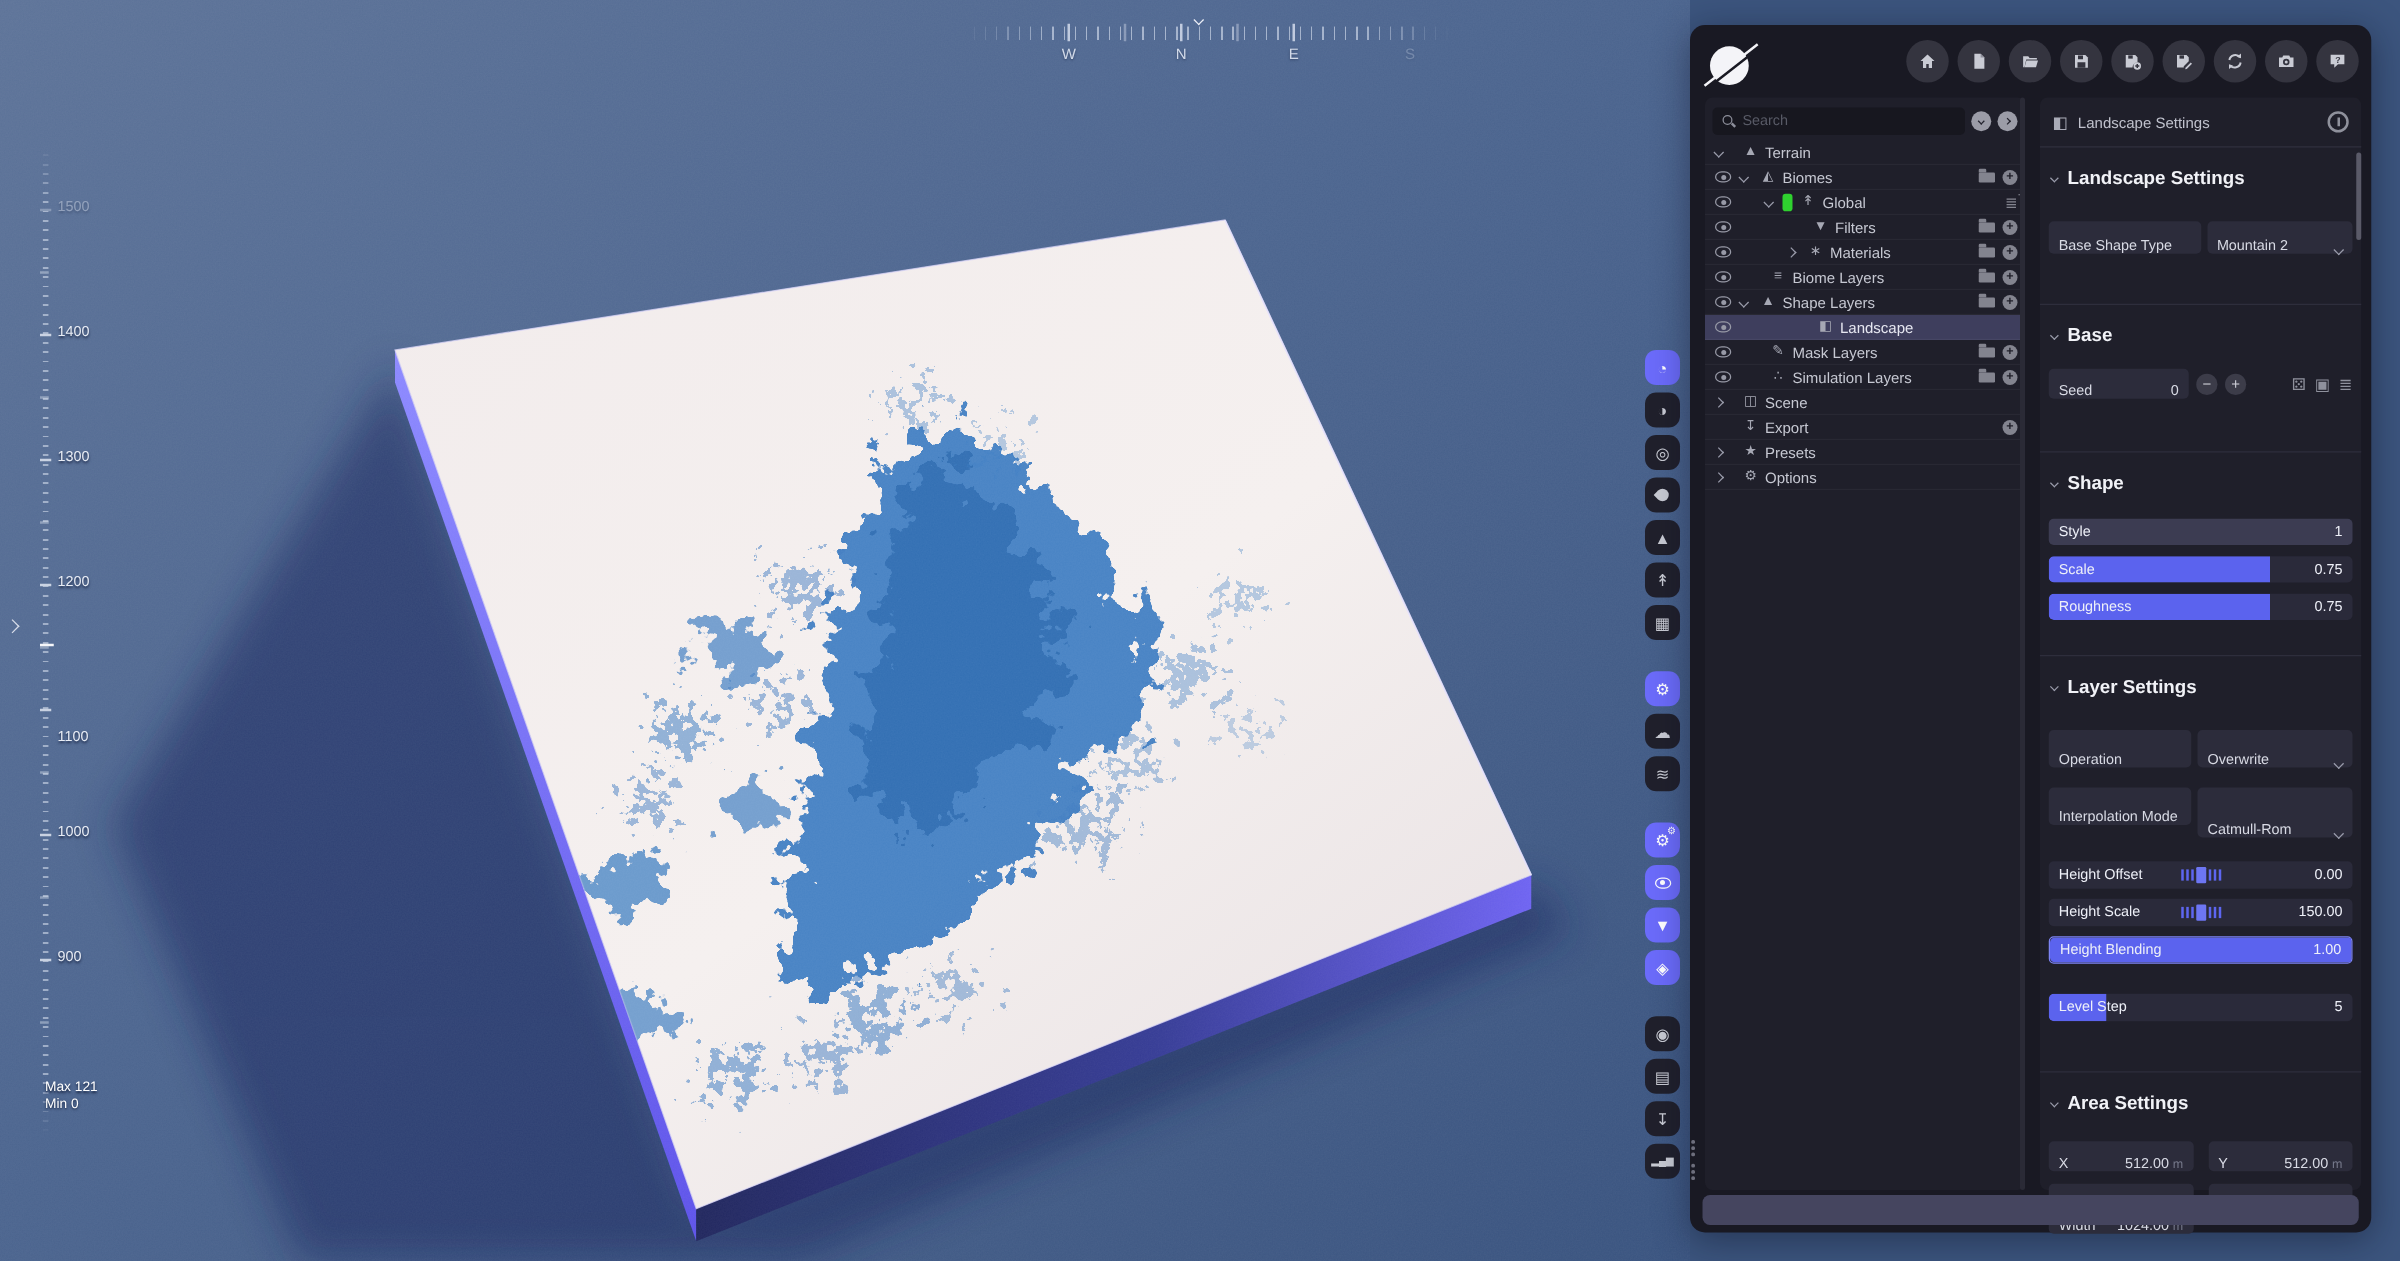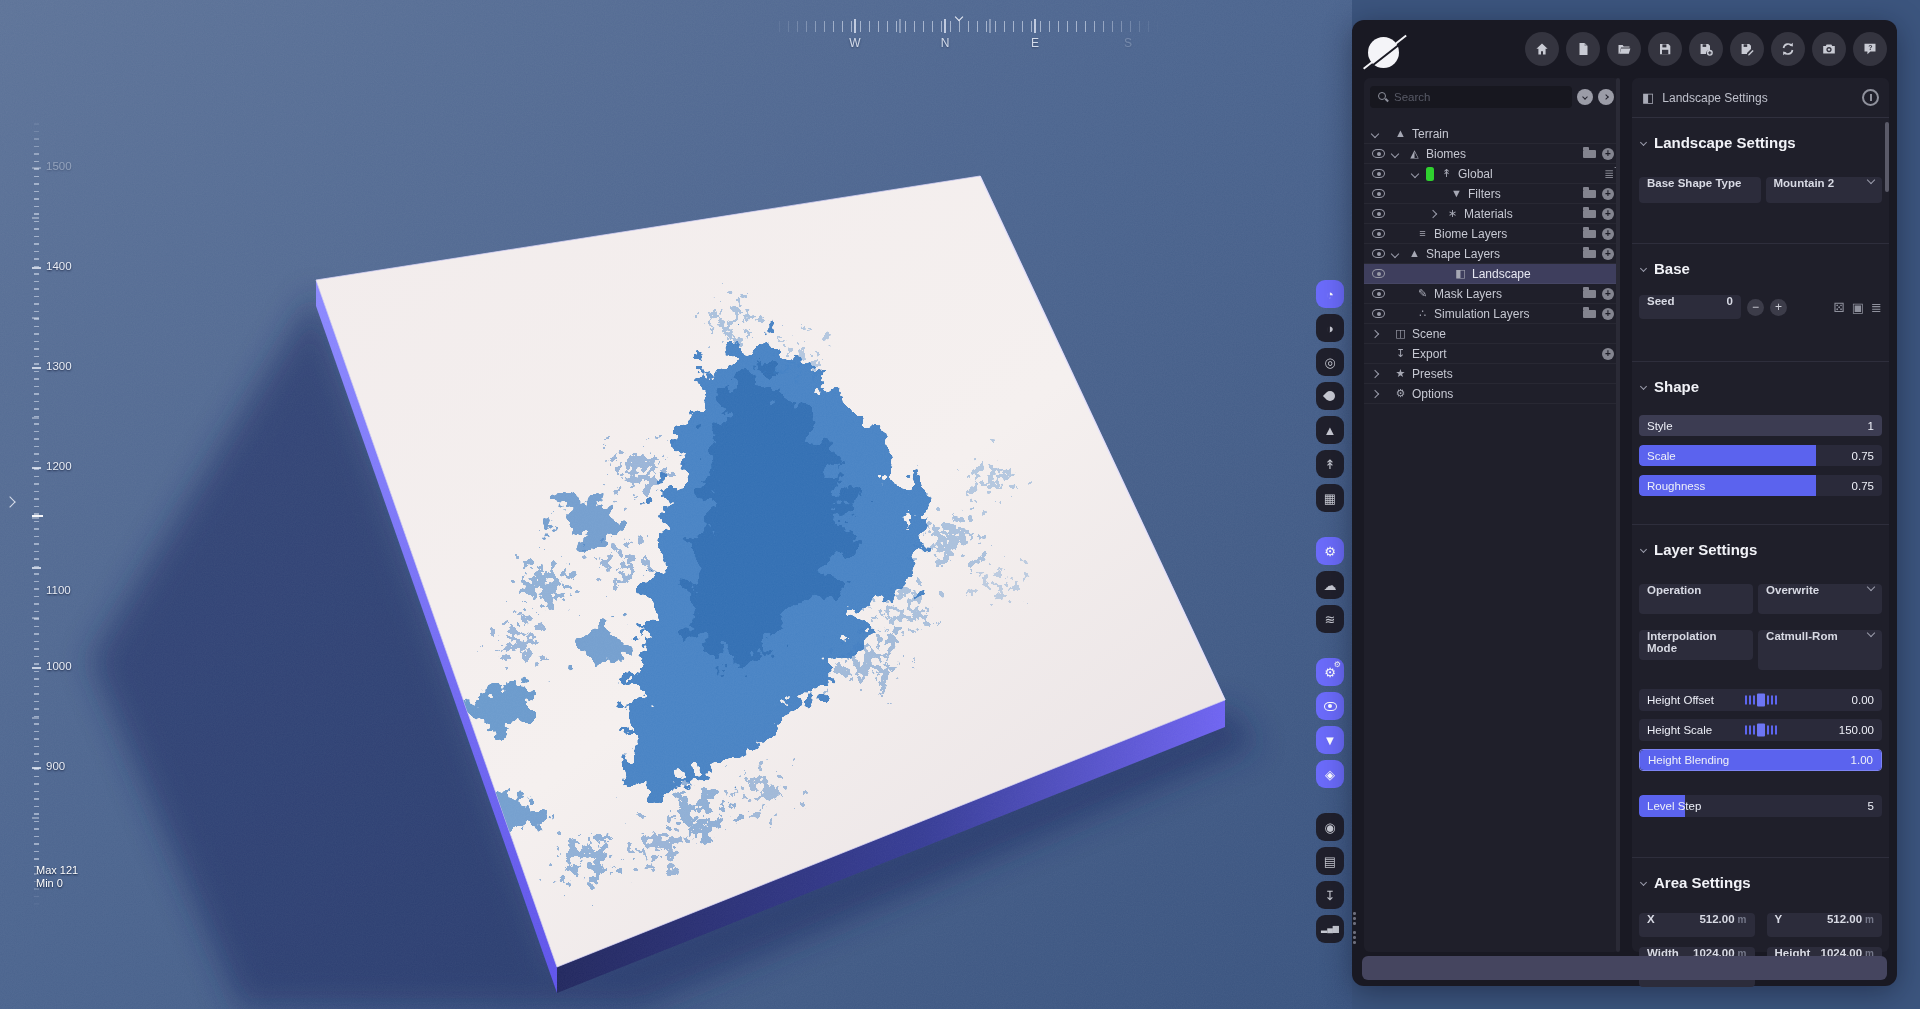--- a/index.html
+++ b/index.html
@@ -53,21 +53,21 @@
     align-items:center; justify-content:center; cursor:pointer; }
   .tbtn svg { display:block; }
 
   .col { position:absolute; top:58px; bottom:34px; background:#1f1f2a; border-radius:6px; }
   #tree-col { left:12px; width:256px; }
   #settings-col { left:280px; width:257px; }
   .scrolltrack { position:absolute; right:0; top:0; bottom:0; width:4px; background:#2a2a36; border-radius:2px; }
   #settings-scroll-handle { position:absolute; right:0; top:44px; width:4px; height:70px; background:#5a5a68; border-radius:2px; }
 
   
-  #search-row { display:flex; align-items:center; gap:5px; margin:8px 6px 16px 6px; }
+  #search-row { display:flex; align-items:center; gap:5px; margin:8px 6px 4px 6px; }
   #search-box { flex:1; display:flex; align-items:center; gap:6px; height:22px;
     background:#17171f; border-radius:4px; padding:0 8px; }
   #search-input { flex:1; background:transparent; border:0; outline:0; color:#c8cad4;
     font-size:11.5px; font-family:inherit; }
   #search-input::placeholder { color:#585a66; }
   .mag { position:relative; width:10px; height:10px; }
   .mag::before { content:""; position:absolute; left:0; top:0; width:6px; height:6px;
     border:1.4px solid #8d8f9b; border-radius:50%; }
   .mag::after { content:""; position:absolute; left:6.5px; top:6.5px; width:3.5px; height:1.5px;
     background:#8d8f9b; transform:rotate(45deg); }
@@ -102,22 +102,22 @@
   #info-btn { margin-left:auto; position:relative; width:17px; height:17px; border-radius:50%;
     border:2px solid #8f919c; cursor:pointer; }
   #info-btn::after { content:""; position:absolute; left:50%; top:3px; width:2px; height:7px;
     margin-left:-1px; background:#8f919c; }
   .sec { padding:0 7px; border-bottom:1px solid #2e2e3c; }
   .sec:last-child { border-bottom:0; }
   .sec-title { display:flex; align-items:center; gap:8px; margin:16px 2px 0 2px;
     color:#f1f2f7; font-size:15px; font-weight:700; }
   .sec-title .cv { width:5px; height:5px; }
   .setrow { display:flex; gap:5px; }
-  .box { background:#2c2c3b; border-radius:4px; display:flex; align-items:flex-start;
-    padding:0 8px; font-size:11.5px; color:#d8dae4;font-weight:bold; }
+  .box { background:#2c2c3b; border-radius:4px; display:flex; align-items:flex-end;
+    padding:0 8px; font-size:11.5px; color:#d8dae4; }
   .dd { justify-content:space-between; cursor:pointer; }
   .slider { position:relative; height:21px; background:#2a2a3a; border-radius:4px;
     display:flex; align-items:center; overflow:hidden; font-size:11.5px; cursor:ew-resize; }
   .slider .fill { position:absolute; left:0; top:0; bottom:0; background:#5b63ee; border-radius:4px 0 0 4px; }
   .slider .lab { position:relative; margin-left:8px; color:#eef0f8; }
   .slider .val { position:relative; margin-left:auto; margin-right:8px; color:#eef0f8; }
   .slider.outlined { border:1px solid #7d84f4; }
   .scrub { position:absolute; left:50%; top:50%; transform:translate(-50%,-50%);
     display:flex; align-items:center; gap:2px; }
   .scrub i { display:block; width:2px; height:9px; background:#5d66f0; }
@@ -615,21 +615,21 @@
           </div>
         </div>
       </div>
 
       <div class="sec" style="padding-bottom:42px">
         <div class="sec-title">
             <span class="cv"></span>
             <span>Base</span>
           </div>
         <div class="setrow" style="margin-top:18px;align-items:center;gap:6px">
-          <div class="box" style="width:102px;height:24px;justify-content:space-between">
+          <div class="box" style="width:112px;height:24px;justify-content:space-between">
             <span>Seed</span>
             <span>0</span>
           </div>
           <span class="mini-btn">−</span>
           <span class="mini-btn">+</span>
           <span class="seed-icons">
             <span>⚄</span>
             <span>▣</span>
             <span>≣</span>
           </span>

